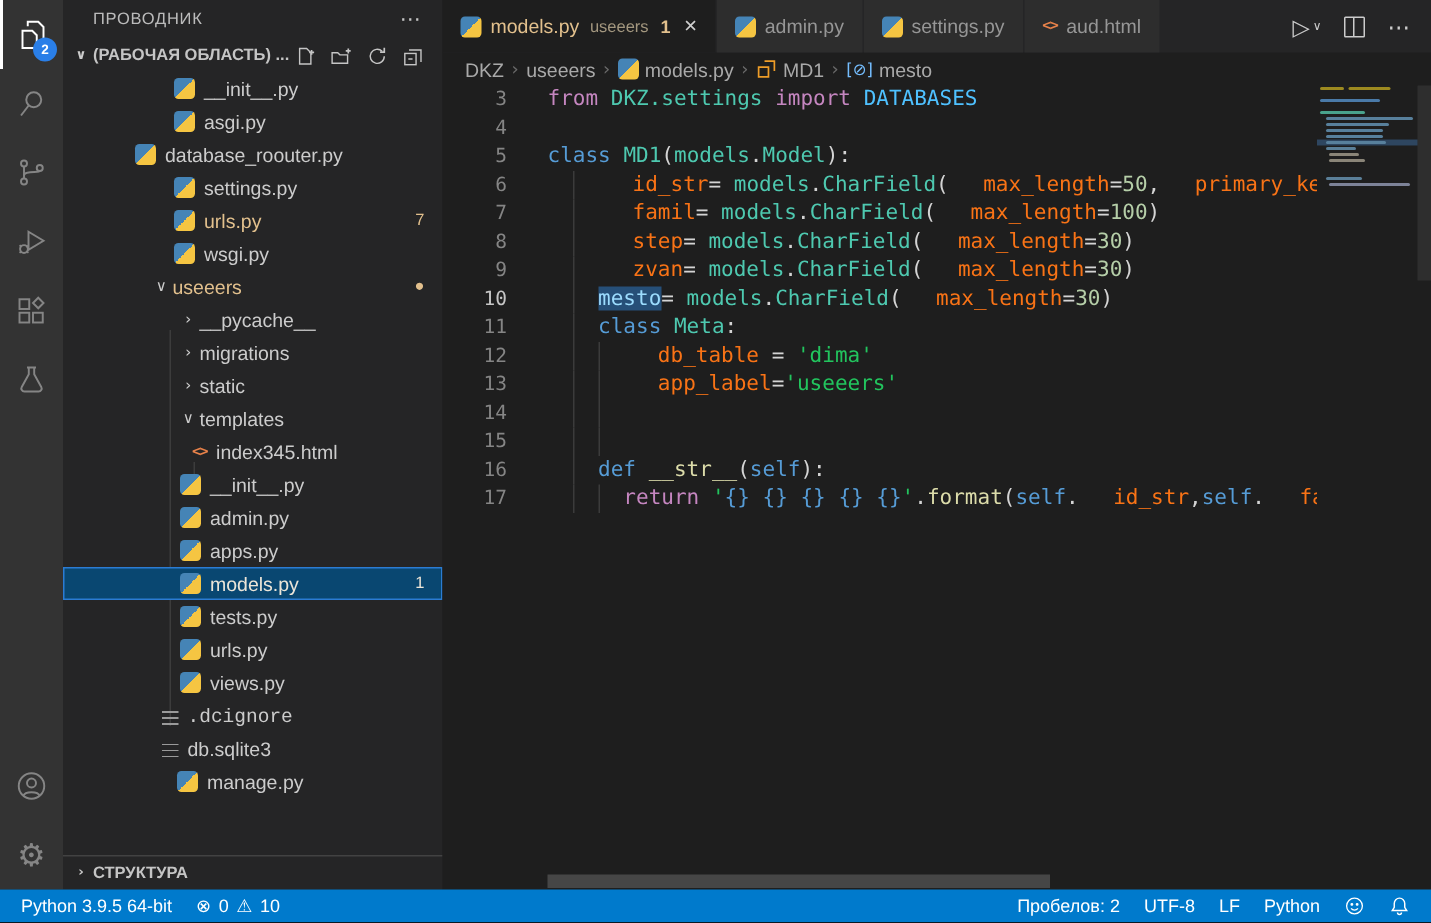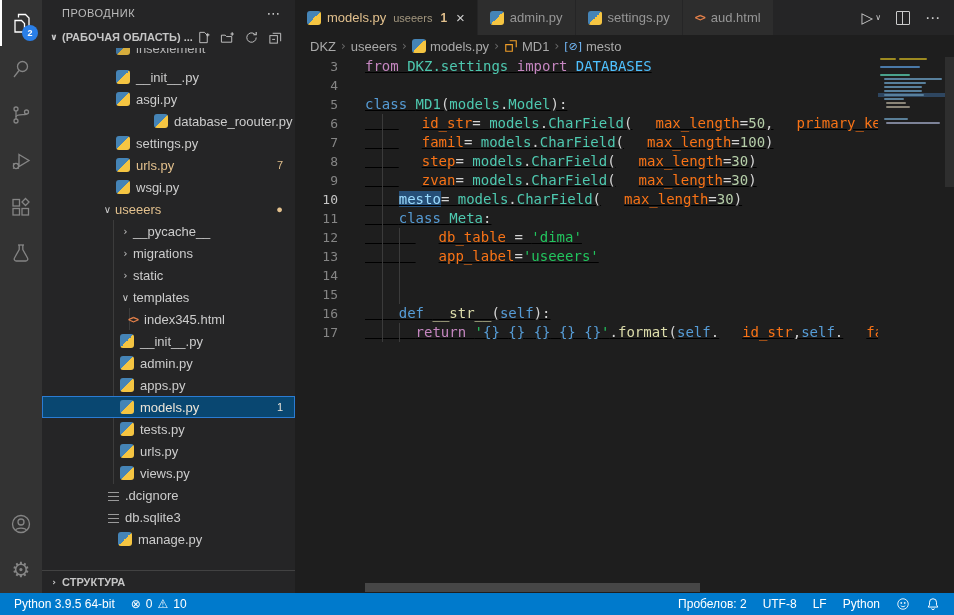--- a/index.html
+++ b/index.html
@@ -76,21 +76,21 @@
               font-size:13px;color:#a9a9a9;padding-left:15px;}
   .bc-item{display:flex;align-items:center;gap:4px;cursor:pointer;white-space:nowrap;}
   .bc-item .ico{margin-right:0;}
   .bc-sep{color:#6a6a6a;padding:0 5px;font-size:12px;font-family:"DejaVu Sans",sans-serif;}
 
   .code{position:absolute;top:57px;left:0;right:76px;bottom:0;overflow:hidden;
         font-family:"DejaVu Sans Mono",monospace;font-size:14px;line-height:19px;}
   .cline{height:19px;display:flex;position:relative;white-space:pre;}
   .cline .ln{width:43px;flex:none;text-align:right;color:#858585;font-size:13px;line-height:19px;}
   .cline.active .ln{color:#c6c6c6;}
-  .cline .lc{padding-left:27px;text-decoration:underline;}
+  .cline .lc{padding-left:27px;}
   .cguide{position:absolute;top:0;bottom:0;width:1px;background:#3b3b3b;}
   .tk-k{color:#C586C0;}.tk-kb{color:#569CD6;}.tk-ty{color:#4EC9B0;}.tk-v{color:#f97316;margin-left:23px;}
   .tk-num{color:#B5CEA8;}.tk-s{color:#22c55e;}.tk-fn{color:#DCDCAA;text-align:right;}.tk-p{color:#D4D4D4;}
   .tk-cb{color:#4FC1FF;}.tk-fm{color:#569CD6;}
   .tk-sel{background:#264F78;color:#9CDCFE;}
 
   .minimap{position:absolute;top:57px;right:9px;width:67px;bottom:0;background:#1e1e1e;cursor:pointer;}
   .mm-bar{position:absolute;height:2px;border-radius:1px;}
   .mm-band{position:absolute;left:0;right:0;height:4px;background:rgba(61,104,152,.55);}
   .vscroll{position:absolute;top:57px;right:0;width:9px;height:130px;background:rgba(121,121,121,.18);cursor:pointer;}
@@ -189,40 +189,34 @@
         <svg width="15" height="15" viewBox="0 0 16 16" fill="none" stroke="#c5c5c5">
           <rect x="2" y="6" width="8" height="8"></rect>
             <path d="M4.5 10h3"></path>
             <path d="M5 3.5h8.5V12"></path>
         </svg>
       </span>
     </div>
     <div class="tree" id="tree">
       <div class="tree-guide" style="left:71px;top:172px;height:264px;"></div>
       <div class="tree-guide" style="left:87px;top:260px;height:22px;"></div>
-    <div class="row clipped">
+        <div class="row">
           <div class="ri" style="padding-left: 74px;">
             <span class="ico ico-py"></span>
-            <span class="label">insexlement</span>
+            <span class="label">__init__.py</span>
           </div>
         </div>
         <div class="row">
           <div class="ri" style="padding-left: 74px;">
             <span class="ico ico-py"></span>
-            <span class="label">__init__.py</span>
-          </div>
-        </div>
-        <div class="row">
-          <div class="ri" style="padding-left: 74px;">
-            <span class="ico ico-py"></span>
             <span class="label">asgi.py</span>
           </div>
         </div>
         <div class="row">
-          <div class="ri" style="padding-left: 112px;">
+          <div class="ri" style="padding-left: 48px;">
             <span class="ico ico-py"></span>
             <span class="label">database_roouter.py</span>
           </div>
         </div>
         <div class="row">
           <div class="ri" style="padding-left: 74px;">
             <span class="ico ico-py"></span>
             <span class="label">settings.py</span>
           </div>
         </div>
@@ -313,21 +307,21 @@
             <span class="label">urls.py</span>
           </div>
         </div>
         <div class="row">
           <div class="ri" style="padding-left: 78px;">
             <span class="ico ico-py"></span>
             <span class="label">views.py</span>
           </div>
         </div>
         <div class="row">
-          <div class="ri" style="padding-left: 64px;">
+          <div class="ri" style="padding-left: 64px; font-family: Liberation Mono, monospace;">
             <span class="ico ico-file"></span>
             <span class="label">.dcignore</span>
           </div>
         </div>
         <div class="row">
           <div class="ri" style="padding-left: 64px;">
             <span class="ico ico-file"></span>
             <span class="label">db.sqlite3</span>
           </div>
         </div>

